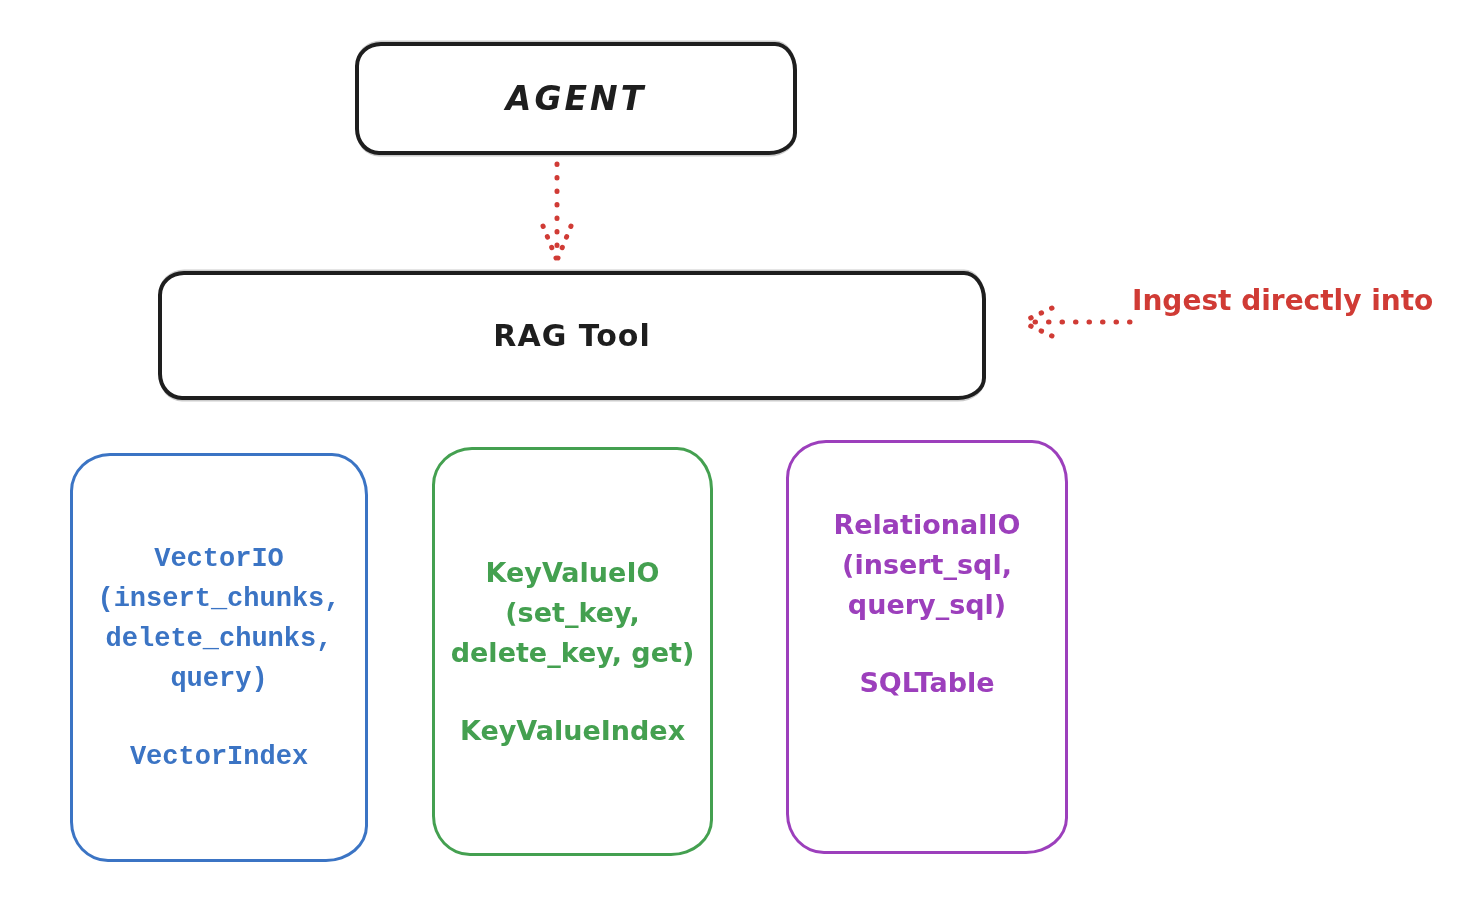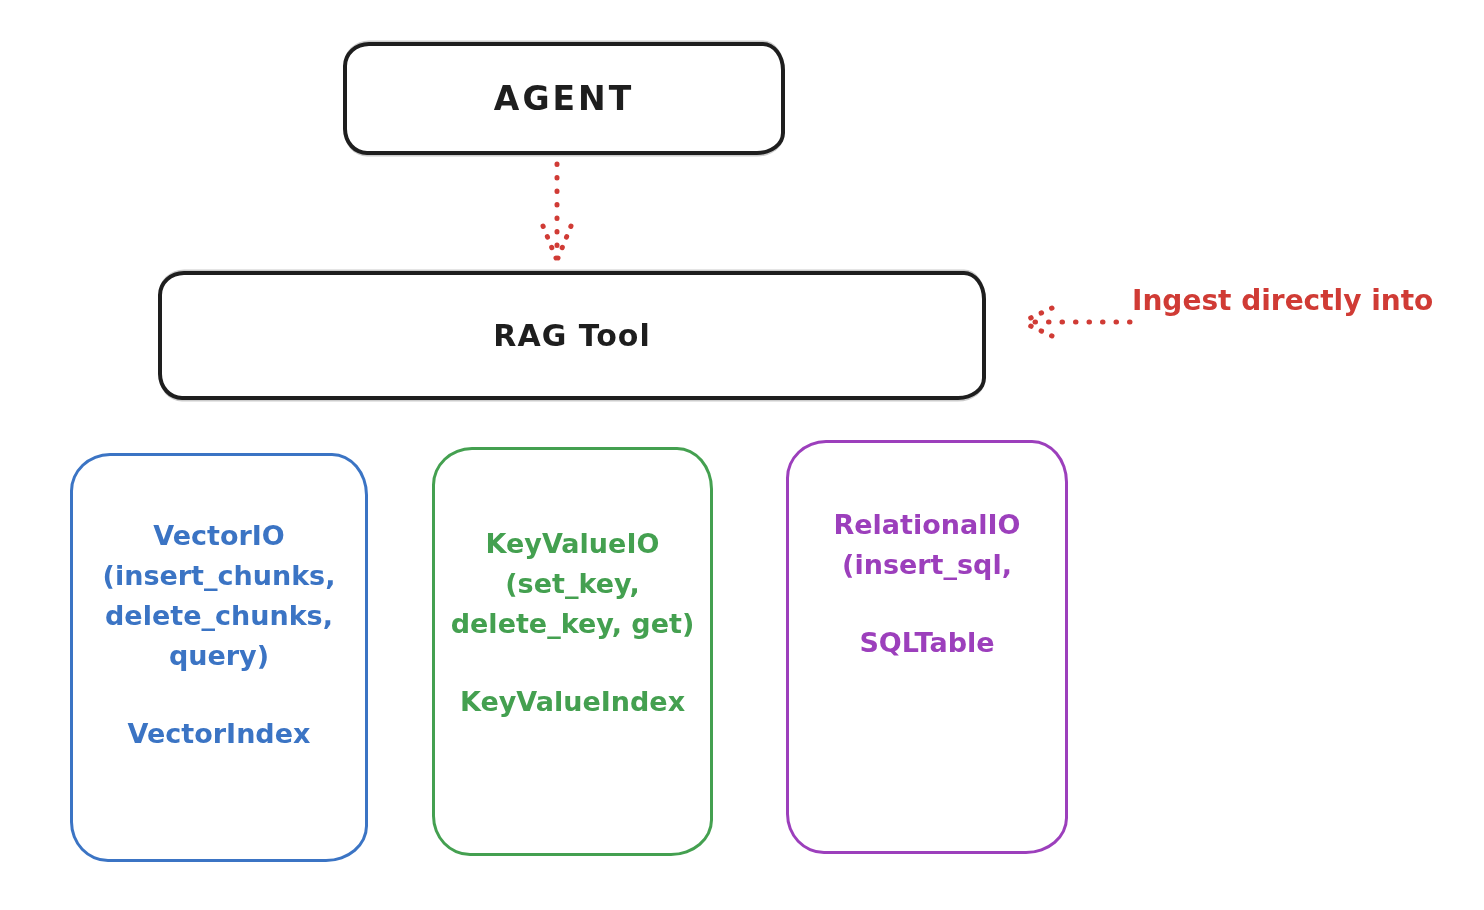--- a/index.html
+++ b/index.html
@@ -26,22 +26,22 @@
     justify-content: center;
     text-align: center;
   }
   .black-box {
     border: 4px solid #1e1e1e;
     border-radius: 26px 22px 28px 24px / 24px 28px 22px 26px;
     box-shadow: 0 -2.5px 0 -1px #cccccc, 0 2.5px 0 -1px #cccccc;
     color: #1e1e1e;
   }
   .agent-box {
-    left: 343px; top: 42px; width: 442px; height: 113px;
-    font-size: 33px; font-weight: bold; letter-spacing: 3px;
+    left: 355px; top: 42px; width: 442px; height: 113px;
+    font-size: 33px; font-weight: bold; letter-spacing: 3px; font-style: italic;
   }
   .rag-box {
     left: 158px; top: 271px; width: 828px; height: 129px;
     font-size: 30px; font-weight: bold; letter-spacing: 1px;
   }
 
   .io-box {
     border-style: solid;
     border-width: 3.5px;
     border-radius: 40px 36px 42px 38px / 38px 42px 36px 40px;
@@ -50,22 +50,22 @@
   .io-box .io-text {
     width: 100%;
     font-size: 27px;
     font-weight: bold;
     line-height: 40px;
     text-align: center;
   }
   .io-blue   { left: 70px;  top: 453px; width: 298px; height: 409px; border-color: #3b74c4; color: #3b74c4; }
   .io-green  { left: 432px; top: 447px; width: 281px; height: 409px; border-color: #44a050; color: #44a050; }
   .io-purple { left: 786px; top: 440px; width: 282px; height: 414px; border-color: #9c3fbc; color: #9c3fbc; }
-  .io-blue   .io-text { padding-top: 60px; }
-  .io-green  .io-text { padding-top: 74px; }
+  .io-blue   .io-text { padding-top: 83px; font-family: Liberation Mono, monospace; }
+  .io-green  .io-text { padding-top: 103px; }
   .io-purple .io-text { padding-top: 62px; }
   .spacer { height: 38px; }
 
   
   svg.arrow { position: absolute; overflow: visible; }
   svg.arrow path {
     fill: none;
     stroke: #d03b35;
     stroke-width: 5;
     stroke-linecap: round;
@@ -131,18 +131,19 @@
       <div>delete_key, get)</div>
       <div class="spacer"></div>
       <div>KeyValueIndex</div>
     </div>
   </div>
 
   <div class="sketch-box io-box io-purple">
     <div class="io-text">
       <div>RelationalIO</div>
       <div>(insert_sql,</div>
+      <div>query_sql)</div>
       <div class="spacer"></div>
       <div>SQLTable</div>
     </div>
   </div>
 
 </div>
 
 </body></html>

